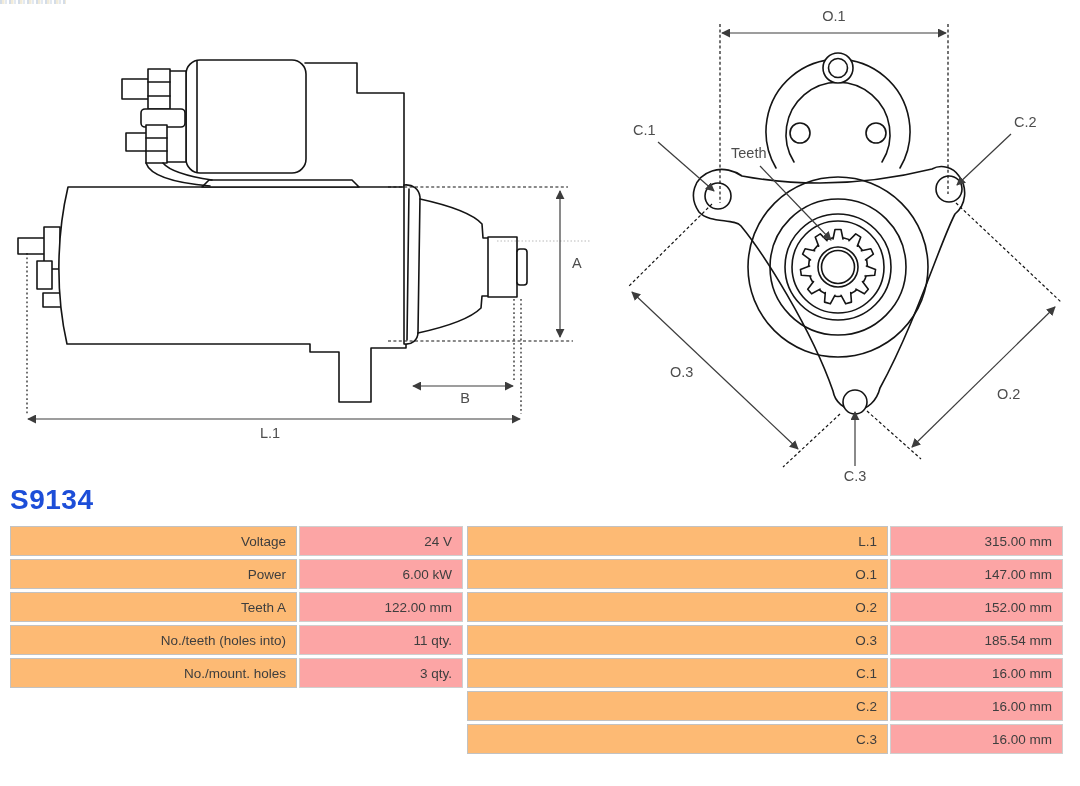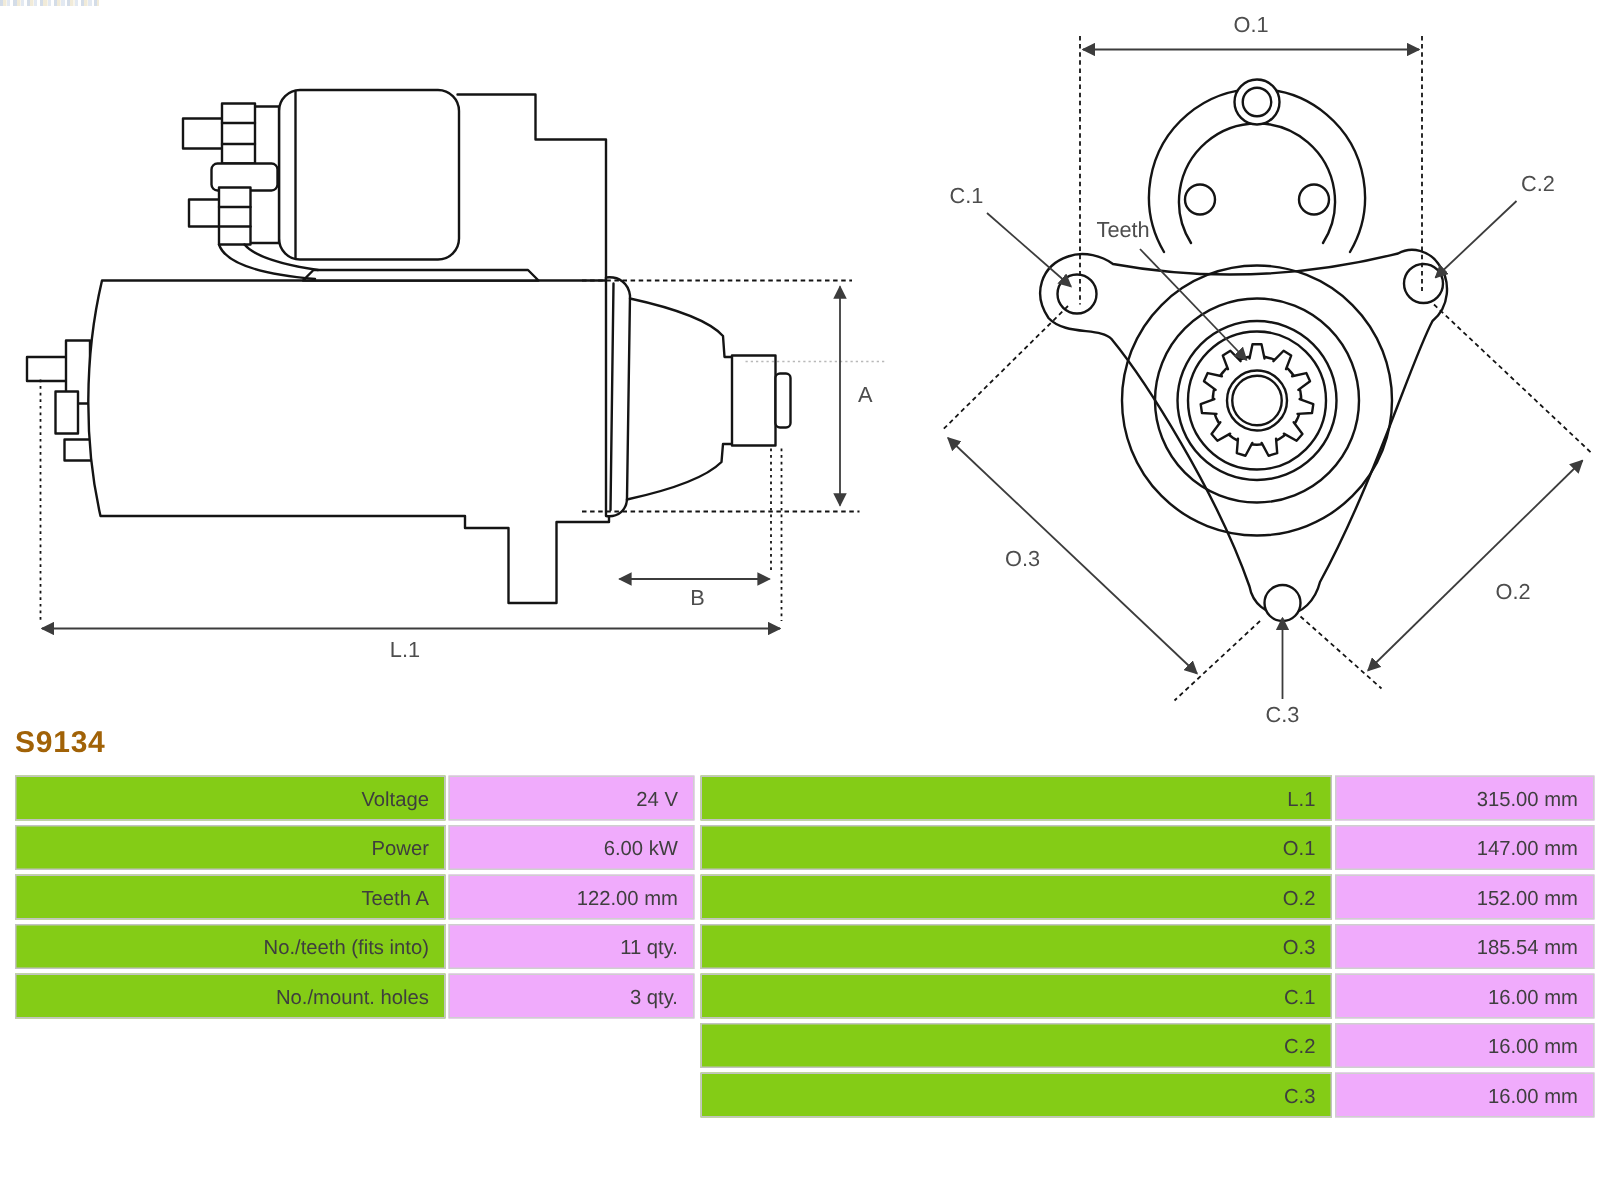--- a/index.html
+++ b/index.html
@@ -11,27 +11,27 @@
   #side-view{left:0;top:0;}
   #front-view{left:600px;top:0;}
   svg text{font-family:"Liberation Sans",sans-serif;fill:#4d4d4d;font-size:14.5px;}
   .outline{stroke:#141414;stroke-width:1.6;fill:none;stroke-linejoin:round;stroke-linecap:round;}
   .wht{fill:#fff;}
   .dim{stroke:#3c3c3c;stroke-width:1.2;fill:none;}
   .dash{stroke:#141414;stroke-width:1.2;fill:none;stroke-dasharray:3 2.4;}
   .dots{stroke:#141414;stroke-width:1.2;fill:none;stroke-dasharray:1.8 2.6;}
   .faint{stroke:#b9b9b9;stroke-width:1;fill:none;stroke-dasharray:1.5 2;}
   .spec{position:absolute;left:8px;top:484px;width:1066px;}
-  .pn{margin:0 0 7px 2px;font-size:20px;font-weight:bold;color:#a16207;letter-spacing:.5px;}
+  .pn{margin:0 0 7px 2px;font-size:28px;font-weight:bold;color:#1d4ed8;letter-spacing:.5px;}
   .tables{display:flex;align-items:flex-start;}
   table{border-collapse:separate;border-spacing:2px 3px;}
   td{border:1px solid #c7c7c7;font-size:13.5px;color:#3e3e3e;text-align:right;
      padding:0 10px 0 6px;height:28px;white-space:nowrap;}
-  td.lbl{background:#84cc16;border-color:#c2c2c2;}
-  td.val{background:#f0abfc;border-color:#cfcfcf;}
+  td.lbl{background:#fdba74;border-color:#c2c2c2;}
+  td.val{background:#fca5a5;border-color:#cfcfcf;}
   .t-left td.lbl{width:269px;}  .t-left td.val{width:146px;}
   .t-right td.lbl{width:403px;} .t-right td.val{width:155px;}
 </style>
 </head>
 <body>
 
 <div class="screen">
   <div class="artifact"></div>
 
   <svg id="side-view" width="600" height="460" viewBox="0 0 600 460">
@@ -214,21 +214,21 @@
             </tr>
           <tr>
               <td class="lbl">Power</td>
               <td class="val">6.00 kW</td>
             </tr>
           <tr>
               <td class="lbl">Teeth A</td>
               <td class="val">122.00 mm</td>
             </tr>
           <tr>
-              <td class="lbl">No./teeth (fits into)</td>
+              <td class="lbl">No./teeth (holes into)</td>
               <td class="val">11 qty.</td>
             </tr>
           <tr>
               <td class="lbl">No./mount. holes</td>
               <td class="val">3 qty.</td>
             </tr>
         </tbody>
       </table>
       <table class="t-right">
         <tbody>

